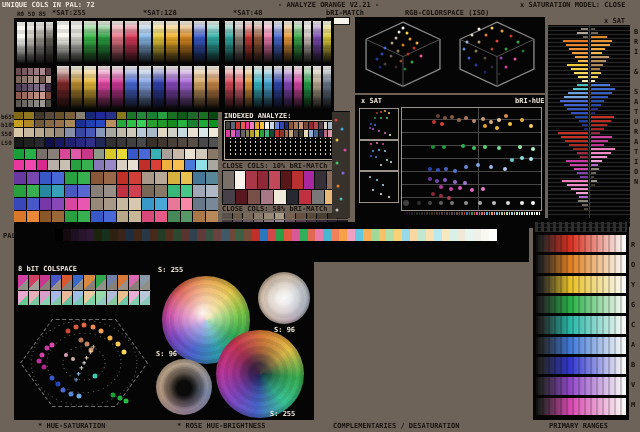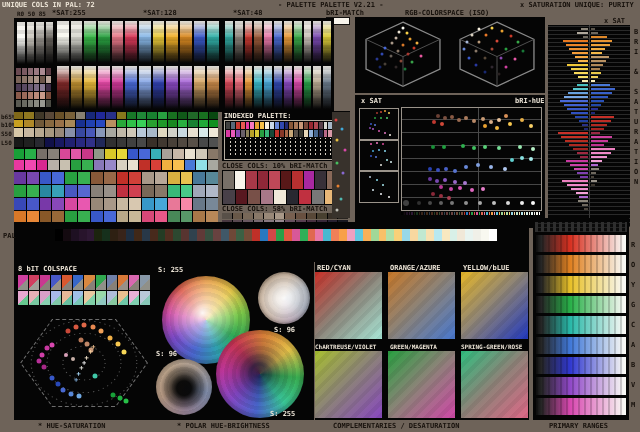--- a/index.html
+++ b/index.html
@@ -31,22 +31,22 @@
     color:#17110c;letter-spacing:2px;line-height:9px;}
   .dotlayer{position:absolute;inset:0;}
   svg{display:block;}
 </style>
 </head>
 <body>
 
 <div class="screen">
 
   <div class="lbl lt" style="left:2px;top:1px;">UNIQUE COLS IN PAL: 72</div>
-  <div class="lbl" style="left:278px;top:1px;">- PALETTE PALETTE V2.21 -</div>
-  <div class="lbl" style="left:520px;top:1px;">x SATURATION UNIQUE: PURITY</div>
+  <div class="lbl" style="left:278px;top:1px;">- ANALYZE ORANGE V2.21 -</div>
+  <div class="lbl" style="left:520px;top:1px;">x SATURATION MODEL: CLOSE</div>
 
   <div class="lbl s6" style="left:17px;top:10px;">R0 50 85</div>
   <div class="lbl" style="left:52px;top:9px;">*SAT:255</div>
   <div class="lbl" style="left:143px;top:9px;">*SAT:128</div>
   <div class="lbl" style="left:233px;top:9px;">*SAT:48</div>
   <div class="lbl" style="left:326px;top:9px;">bRI-MATCh</div>
   <div class="lbl" style="left:405px;top:9px;">RGB-COLORSPACE (ISO)</div>
   <div class="abs" style="left:326px;top:17px;width:22px;height:6px;background:#f8f4ec;border:1px solid #141210;"></div>
 
   <div class="panel" style="left:14px;top:18px;width:320px;height:94px;">
@@ -346,21 +346,21 @@
       <div style="flex: 1 1 0%; background: rgb(200, 184, 152);"></div>
       <div style="flex: 1 1 0%; background: rgb(216, 72, 120);"></div>
       <div style="flex: 1 1 0%; background: rgb(232, 88, 136);"></div>
       <div style="flex: 1 1 0%; background: rgb(72, 136, 88);"></div>
       <div style="flex: 1 1 0%; background: rgb(88, 152, 104);"></div>
       <div style="flex: 1 1 0%; background: rgb(168, 120, 72);"></div>
       <div style="flex: 1 1 0%; background: rgb(184, 136, 88);"></div>
     </div>
 
   <div class="panel" style="left:222px;top:111px;width:128px;height:50px;">
-    <div class="lbl lt" style="left:2px;top:1px;">INDEXED PALETTE:</div>
+    <div class="lbl lt" style="left:2px;top:1px;">INDEXED ANALYZE:</div>
     <div class="abs box" style="left:2px;top:9px;width:120px;height:38px;background:#050505;">
       <div class="strip" style="left:1px;top:1px;width:116px;height:7px;">
           <div style="flex: 1 1 0%; background: rgb(64, 64, 64);"></div>
           <div style="flex: 1 1 0%; background: rgb(88, 104, 120);"></div>
           <div style="flex: 1 1 0%; background: rgb(200, 56, 48);"></div>
           <div style="flex: 1 1 0%; background: rgb(232, 88, 80);"></div>
           <div style="flex: 1 1 0%; background: rgb(232, 56, 160);"></div>
           <div style="flex: 1 1 0%; background: rgb(248, 120, 192);"></div>
           <div style="flex: 1 1 0%; background: rgb(232, 160, 48);"></div>
           <div style="flex: 1 1 0%; background: rgb(248, 192, 72);"></div>
@@ -857,34 +857,20 @@
     <div class="lbl lt" style="left:4px;top:4px;">S: 255</div>
     <div class="circle" style="left: 8px; top: 14px; width: 88px; height: 88px; background: radial-gradient(circle at 46% 42%, rgba(255, 255, 255, 0.95) 0%, rgba(255, 255, 255, 0.55) 16%, rgba(255, 255, 255, 0) 52%), repeating-radial-gradient(circle, rgba(0, 0, 0, 0.08) 0px, rgba(0, 0, 0, 0.08) 4px, rgba(0, 0, 0, 0) 4px, rgba(0, 0, 0, 0) 8px), radial-gradient(circle, rgba(0, 0, 0, 0) 58%, rgba(0, 0, 0, 0.45) 92%), conic-gradient(from -40deg, rgb(224, 88, 72), rgb(237, 160, 74), rgb(232, 200, 74), rgb(122, 200, 74), rgb(47, 168, 87), rgb(47, 159, 176), rgb(74, 104, 207), rgb(122, 74, 200), rgb(210, 74, 168), rgb(224, 88, 72));"></div>
     <div class="circle" style="left: 104px; top: 10px; width: 52px; height: 52px; background: radial-gradient(circle, rgba(255, 255, 255, 0.95) 0%, rgba(255, 255, 255, 0.75) 25%, rgba(255, 255, 255, 0.25) 60%, rgba(255, 255, 255, 0) 75%), repeating-radial-gradient(circle, rgba(0, 0, 0, 0.08) 0px, rgba(0, 0, 0, 0.08) 4px, rgba(0, 0, 0, 0) 4px, rgba(0, 0, 0, 0) 8px), radial-gradient(circle, rgba(0, 0, 0, 0) 58%, rgba(0, 0, 0, 0.45) 92%), conic-gradient(from -40deg, rgb(168, 144, 120), rgb(184, 160, 136), rgb(154, 160, 168), rgb(138, 146, 162), rgb(168, 146, 162), rgb(184, 162, 146), rgb(192, 168, 144), rgb(168, 144, 120));"></div>
     <div class="lbl lt" style="left:120px;top:64px;">S: 96</div>
     <div class="lbl lt" style="left:2px;top:88px;">S: 96</div>
     <div class="circle" style="left: 2px; top: 97px; width: 56px; height: 56px; background: radial-gradient(circle at 50% 52%, rgba(5, 5, 5, 0.96) 0%, rgba(5, 5, 5, 0.96) 18%, rgba(5, 5, 5, 0.5) 38%, rgba(5, 5, 5, 0) 62%), repeating-radial-gradient(circle, rgba(0, 0, 0, 0.08) 0px, rgba(0, 0, 0, 0.08) 4px, rgba(0, 0, 0, 0) 4px, rgba(0, 0, 0, 0) 8px), radial-gradient(circle, rgba(0, 0, 0, 0) 58%, rgba(0, 0, 0, 0.45) 92%), conic-gradient(from -40deg, rgb(192, 168, 142), rgb(176, 162, 152), rgb(138, 152, 184), rgb(168, 146, 168), rgb(200, 168, 144), rgb(192, 168, 142));"></div>
     <div class="circle" style="left: 62px; top: 68px; width: 88px; height: 88px; background: radial-gradient(circle at 48% 46%, rgba(15, 25, 60, 0.75) 0%, rgba(15, 25, 60, 0.75) 10%, rgba(15, 25, 60, 0.25) 32%, rgba(15, 25, 60, 0) 58%), repeating-radial-gradient(circle, rgba(0, 0, 0, 0.08) 0px, rgba(0, 0, 0, 0.08) 4px, rgba(0, 0, 0, 0) 4px, rgba(0, 0, 0, 0) 8px), radial-gradient(circle, rgba(0, 0, 0, 0) 58%, rgba(0, 0, 0, 0.45) 92%), conic-gradient(from -40deg, rgb(216, 56, 88), rgb(232, 136, 58), rgb(239, 200, 74), rgb(58, 176, 82), rgb(58, 200, 152), rgb(74, 104, 208), rgb(136, 72, 200), rgb(200, 56, 160), rgb(216, 56, 88));"></div>
     <div class="lbl lt" style="left:116px;top:148px;">S: 255</div>
   </div>
 
-  <div class="panel" style="left:315px;top:262px;width:214px;height:158px;">
-    <div class="lbl lt" style="left:2px;top:2px;">RED/CYAN</div>
-    <div class="lbl lt" style="left:75px;top:2px;">ORANGE/AZURE</div>
-    <div class="lbl lt" style="left:148px;top:2px;">YELLOW/bLUE</div>
-    <div class="sqr" style="left: 0px; top: 10px; width: 67px; height: 67px; background: repeating-linear-gradient(135deg, rgba(0, 0, 0, 0.06) 0px, rgba(0, 0, 0, 0.06) 4px, rgba(0, 0, 0, 0) 4px, rgba(0, 0, 0, 0) 9px), linear-gradient(135deg, rgb(200, 48, 40) 0%, rgb(140, 131, 120) 48%, rgb(168, 232, 216) 100%);"></div>
-    <div class="sqr" style="left: 73px; top: 10px; width: 67px; height: 67px; background: repeating-linear-gradient(135deg, rgba(0, 0, 0, 0.06) 0px, rgba(0, 0, 0, 0.06) 4px, rgba(0, 0, 0, 0) 4px, rgba(0, 0, 0, 0) 9px), linear-gradient(135deg, rgb(200, 120, 40) 0%, rgb(140, 131, 120) 48%, rgb(72, 120, 208) 100%);"></div>
-    <div class="sqr" style="left: 146px; top: 10px; width: 67px; height: 67px; background: repeating-linear-gradient(135deg, rgba(0, 0, 0, 0.06) 0px, rgba(0, 0, 0, 0.06) 4px, rgba(0, 0, 0, 0) 4px, rgba(0, 0, 0, 0) 9px), linear-gradient(135deg, rgb(232, 184, 40) 0%, rgb(140, 131, 120) 48%, rgb(32, 56, 192) 100%);"></div>
-    <div class="lbl lt s6" style="left:0px;top:81px;">ChARTREUSE/VIOLET</div>
-    <div class="lbl lt s6" style="left:75px;top:81px;">GREEN/MAGENTA</div>
-    <div class="lbl lt s6" style="left:146px;top:81px;">SPRING-GREEN/ROSE</div>
-    <div class="sqr" style="left: 0px; top: 89px; width: 67px; height: 67px; background: repeating-linear-gradient(135deg, rgba(0, 0, 0, 0.06) 0px, rgba(0, 0, 0, 0.06) 4px, rgba(0, 0, 0, 0) 4px, rgba(0, 0, 0, 0) 9px), linear-gradient(135deg, rgb(168, 192, 48) 0%, rgb(140, 131, 120) 48%, rgb(136, 72, 192) 100%);"></div>
-    <div class="sqr" style="left: 73px; top: 89px; width: 67px; height: 67px; background: repeating-linear-gradient(135deg, rgba(0, 0, 0, 0.06) 0px, rgba(0, 0, 0, 0.06) 4px, rgba(0, 0, 0, 0) 4px, rgba(0, 0, 0, 0) 9px), linear-gradient(135deg, rgb(40, 160, 64) 0%, rgb(140, 131, 120) 48%, rgb(208, 72, 168) 100%);"></div>
-    <div class="sqr" style="left: 146px; top: 89px; width: 67px; height: 67px; background: repeating-linear-gradient(135deg, rgba(0, 0, 0, 0.06) 0px, rgba(0, 0, 0, 0.06) 4px, rgba(0, 0, 0, 0) 4px, rgba(0, 0, 0, 0) 9px), linear-gradient(135deg, rgb(48, 192, 128) 0%, rgb(140, 131, 120) 48%, rgb(224, 104, 136) 100%);"></div>
-  </div>
 
   <div class="lbl" style="left:550px;top:34px;">bRI</div>
   <div class="lbl" style="left:604px;top:17px;">x SAT</div>
   <div class="panel histbg" style="left:548px;top:25px;width:82px;height:202px;">
     <div class="barcol" style="left:2px;top:2px;width:38px;height:198px;">
         <div style="height: 2px; margin: 1px 0px 1px auto; flex: 0 0 auto; width: 18%; background: rgb(138, 132, 120);"></div>
         <div style="height: 2px; margin: 1px 0px 1px auto; flex: 0 0 auto; width: 28%; background: rgb(176, 168, 156);"></div>
         <div style="height: 2px; margin: 1px 0px 1px auto; flex: 0 0 auto; width: 12%; background: rgb(110, 104, 94);"></div>
         <div style="height: 2px; margin: 1px 0px 1px auto; flex: 0 0 auto; width: 66%; background: rgb(232, 120, 32);"></div>
         <div style="height: 2px; margin: 1px 0px 1px auto; flex: 0 0 auto; width: 58%; background: rgb(236, 132, 40);"></div>
@@ -996,17 +982,17 @@
       <div style="font-size: 7px; font-weight: bold; color: rgb(23, 17, 12); line-height: 8px;">Y</div>
       <div style="font-size: 7px; font-weight: bold; color: rgb(23, 17, 12); line-height: 8px;">G</div>
       <div style="font-size: 7px; font-weight: bold; color: rgb(23, 17, 12); line-height: 8px;">C</div>
       <div style="font-size: 7px; font-weight: bold; color: rgb(23, 17, 12); line-height: 8px;">A</div>
       <div style="font-size: 7px; font-weight: bold; color: rgb(23, 17, 12); line-height: 8px;">B</div>
       <div style="font-size: 7px; font-weight: bold; color: rgb(23, 17, 12); line-height: 8px;">V</div>
       <div style="font-size: 7px; font-weight: bold; color: rgb(23, 17, 12); line-height: 8px;">M</div>
     </div>
 
   <div class="lbl" style="left:38px;top:422px;">* HUE-SATURATION</div>
-  <div class="lbl" style="left:177px;top:422px;">* POLAR HUE-BRIGHTNESS</div>
+  <div class="lbl" style="left:177px;top:422px;">* ROSE HUE-BRIGHTNESS</div>
   <div class="lbl" style="left:333px;top:422px;">COMPLEMENTARIES / DESATURATION</div>
   <div class="lbl" style="left:549px;top:422px;">PRIMARY RANGES</div>
 
 </div>
 
 </body></html>

